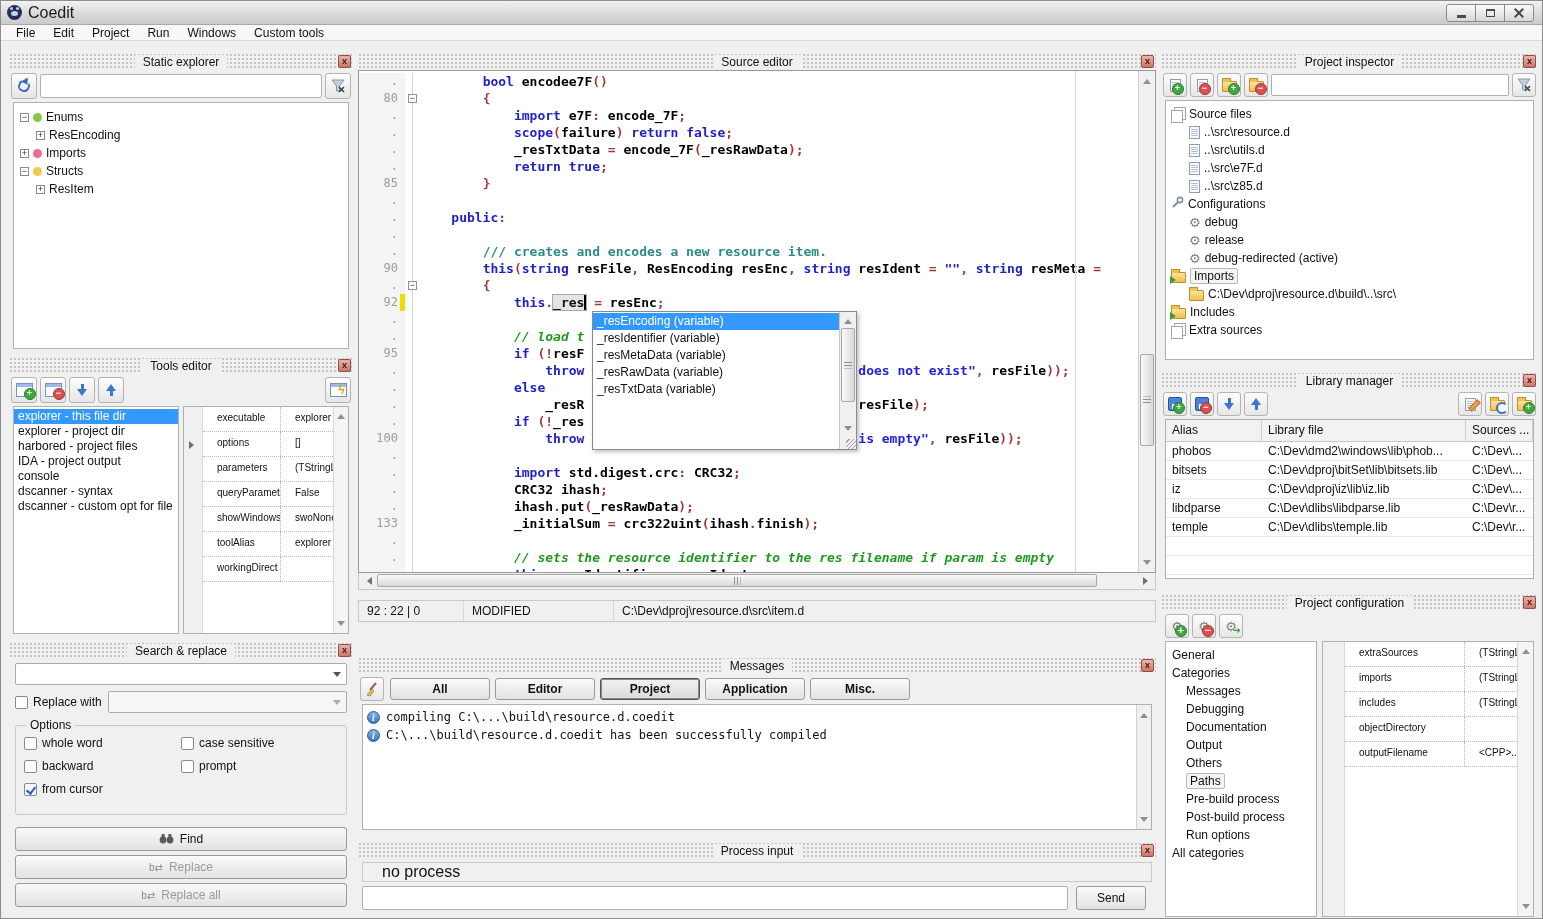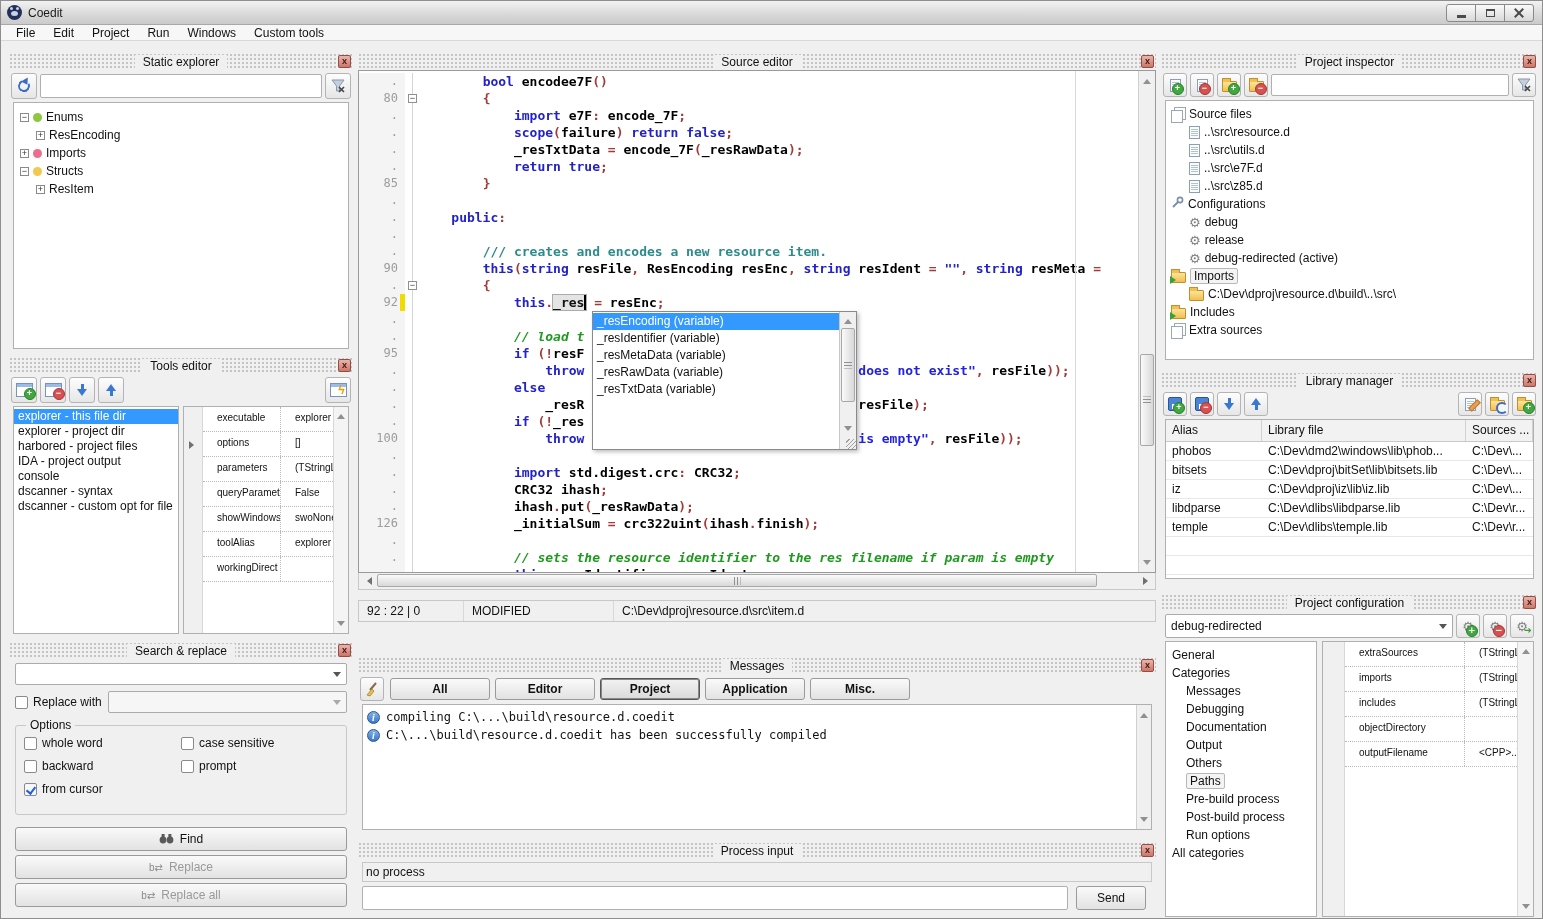--- a/index.html
+++ b/index.html
@@ -7,21 +7,21 @@
   body { font-family:"Liberation Sans", sans-serif; font-size:12px; color:#111; background:#CFCFCF; }
   .window { position:relative; width:1543px; height:919px; background:#F0F0F0; border:1px solid #8E8E8E; }
 
   
   .titlebar { position:absolute; left:0; top:0; right:0; height:24px;
     background:linear-gradient(#F2F2F2,#D8D8D8 60%,#CACACA); border-bottom:1px solid #A8A8A8;
     display:flex; align-items:center; padding-left:6px; }
   .paw { width:15px; height:15px; border-radius:50%; background:#23315A; position:relative; margin-right:6px; }
   .paw::after { content:""; position:absolute; left:4px; top:6px; width:7px; height:5px; border-radius:50%; background:#C8D2E8; }
   .paw::before { content:""; position:absolute; left:3px; top:2px; width:3px; height:3px; border-radius:50%; background:#C8D2E8; box-shadow:6px 0 0 #C8D2E8; }
-  .title-text { font-size:12px; color:#1A1A1A; }
+  .title-text { font-size:16px; color:#1A1A1A; }
   .win-controls { position:absolute; right:8px; top:3px; display:flex; }
   .wbtn { width:30px; height:18px; border:1px solid #8A8A8A; background:linear-gradient(#FAFAFA,#D8D8D8);
     display:flex; align-items:center; justify-content:center; margin-left:-1px; }
   .wbtn:first-child { border-radius:3px 0 0 3px; } .wbtn:last-child { border-radius:0 3px 3px 0; }
   .g-min { width:9px; height:3px; background:#4A4A4A; margin-top:6px; }
   .g-max { width:9px; height:8px; border:1px solid #4A4A4A; border-top-width:2px; }
   .g-x { position:relative; width:10px; height:10px; }
   .g-x::before,.g-x::after { content:""; position:absolute; left:4px; top:-1px; width:2px; height:12px; background:#4A4A4A; }
   .g-x::before { transform:rotate(45deg);} .g-x::after { transform:rotate(-45deg);}
 
@@ -426,21 +426,21 @@
           <div class="crow"><span class="gut">95</span><span class="fold"></span><span class="cline"><span class="c-pl">            </span><span class="c-kw">if</span><span class="c-pl"> </span><span class="c-pu">(!</span><span class="c-pl">resF</span></span></div>
           <div class="crow"><span class="gut">.</span><span class="fold"></span><span class="cline"><span class="c-pl">                </span><span class="c-kw">throw</span><span class="c-pl">                                </span><span class="c-pu">~ </span><span class="c-st">"does not exist"</span><span class="c-pu">,</span><span class="c-pl"> resFile</span><span class="c-pu">));</span></span></div>
           <div class="crow"><span class="gut">.</span><span class="fold"></span><span class="cline"><span class="c-pl">            </span><span class="c-kw">else</span></span></div>
           <div class="crow"><span class="gut">.</span><span class="fold"></span><span class="cline"><span class="c-pl">                _resR</span><span class="c-pl">                                </span><span class="c-pl">ad</span><span class="c-pu">(</span><span class="c-pl">resFile</span><span class="c-pu">);</span></span></div>
           <div class="crow"><span class="gut">.</span><span class="fold"></span><span class="cline"><span class="c-pl">            </span><span class="c-kw">if</span><span class="c-pl"> </span><span class="c-pu">(!</span><span class="c-pl">_res</span></span></div>
           <div class="crow"><span class="gut">100</span><span class="fold"></span><span class="cline"><span class="c-pl">                </span><span class="c-kw">throw</span><span class="c-pl">                                </span><span class="c-pu">~ </span><span class="c-st">"is empty"</span><span class="c-pu">,</span><span class="c-pl"> resFile</span><span class="c-pu">));</span></span></div>
           <div class="crow"><span class="gut">.</span><span class="fold"></span><span class="cline"></span></div>
           <div class="crow"><span class="gut">.</span><span class="fold"></span><span class="cline"><span class="c-pl">            </span><span class="c-kw">import</span><span class="c-pl"> std.digest.crc</span><span class="c-pu">:</span><span class="c-pl"> CRC32</span><span class="c-pu">;</span></span></div>
           <div class="crow"><span class="gut">.</span><span class="fold"></span><span class="cline"><span class="c-pl">            CRC32 ihash</span><span class="c-pu">;</span></span></div>
           <div class="crow"><span class="gut">.</span><span class="fold"></span><span class="cline"><span class="c-pl">            ihash</span><span class="c-pu">.</span><span class="c-pl">put</span><span class="c-pu">(</span><span class="c-pl">_resRawData</span><span class="c-pu">);</span></span></div>
-          <div class="crow"><span class="gut">126</span><span class="fold"></span><span class="cline"><span class="c-pl">            _initialSum </span><span class="c-pu">=</span><span class="c-pl"> crc322uint</span><span class="c-pu">(</span><span class="c-pl">ihash</span><span class="c-pu">.</span><span class="c-pl">finish</span><span class="c-pu">);</span></span></div>
+          <div class="crow"><span class="gut">133</span><span class="fold"></span><span class="cline"><span class="c-pl">            _initialSum </span><span class="c-pu">=</span><span class="c-pl"> crc322uint</span><span class="c-pu">(</span><span class="c-pl">ihash</span><span class="c-pu">.</span><span class="c-pl">finish</span><span class="c-pu">);</span></span></div>
           <div class="crow"><span class="gut">.</span><span class="fold"></span><span class="cline"></span></div>
           <div class="crow"><span class="gut">.</span><span class="fold"></span><span class="cline"><span class="c-pl">            </span><span class="c-cm">// sets the resource identifier to the res filename if param is empty</span></span></div>
           <div class="crow"><span class="gut">.</span><span class="fold"></span><span class="cline"><span class="c-pl">            </span><span class="c-kw">this</span><span class="c-pu">.</span><span class="c-pl">_resIdentifier </span><span class="c-pu">=</span><span class="c-pl"> resIdent</span><span class="c-pu">;</span></span></div>
         </div>
       <div class="margin-line" style="left:716px;"></div>
       <div class="vscroll">
         <span class="sb-btn" style="top:0;left:0;">
             <span class="tri-u-g"></span>
           </span>
         <span class="sb-btn" style="bottom:0;left:0;">
@@ -529,21 +529,21 @@
           </span>
       </div>
     </div>
   </div>
 
   <div class="panel" style="left:357px;top:841px;width:798px;height:71px;">
     <div class="phead">
       <span class="ptitle">Process input</span>
       <span class="pclose">x</span>
     </div>
-    <div style="margin:3px 4px 0 4px;height:20px;background:#F0F0F0;border:1px solid #C8C8C8;font-size:12px;line-height:18px;padding:0 3px;">no process</div>
+    <div style="margin:3px 4px 0 4px;height:20px;background:#F0F0F0;border:1px solid #C8C8C8;font-size:16px;line-height:18px;padding:0 19px;">no process</div>
     <div style="display:flex;align-items:center;margin:4px 4px 0 4px;gap:8px;">
       <input class="white-box" style="width: 706px; height: 24px; border-radius: 2px; padding: 0px 4px; font: 12px &quot;Liberation Sans&quot;, sans-serif;" value="">
       <div class="push-btn" style="width:70px;height:24px;">
         <span>Send</span>
       </div>
     </div>
   </div>
 
   <div class="panel" style="left:1160px;top:52px;width:377px;height:316px;">
     <div class="phead">
@@ -707,26 +707,20 @@
         </div>
       </div>
   </div>
 
   <div class="panel" style="left:1160px;top:593px;width:377px;height:319px;">
     <div class="phead">
       <span class="ptitle">Project configuration</span>
       <span class="pclose">x</span>
     </div>
     <div style="display:flex;align-items:center;gap:3px;padding:3px 4px;">
-      <div class="combo" style="flex:1;height:24px;">
-        <span style="display:block;padding:4px 0 0 5px;font-size:12px;">debug-redirected</span>
-        <span class="cbtn">
-            <span class="tri-d"></span>
-          </span>
-      </div>
       <div class="icon-btn ibsm">
           <span class="gearch b-add" style="position:relative;">⚙</span>
         </div>
       <div class="icon-btn ibsm">
           <span class="gearch b-del" style="position:relative;">⚙</span>
         </div>
       <div class="icon-btn ibsm">
           <span class="gearch b-go" style="position:relative;">⚙</span>
         </div>
     </div>

